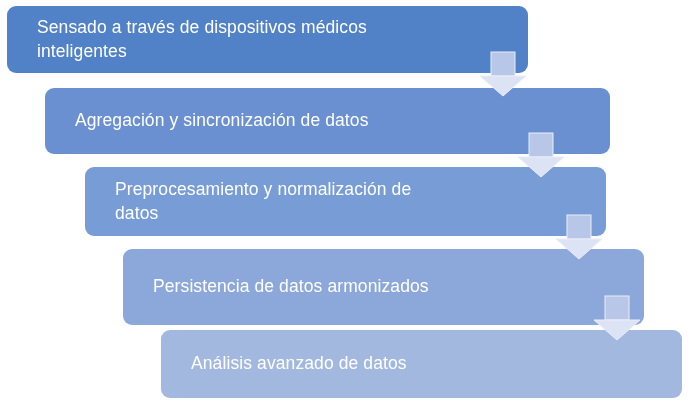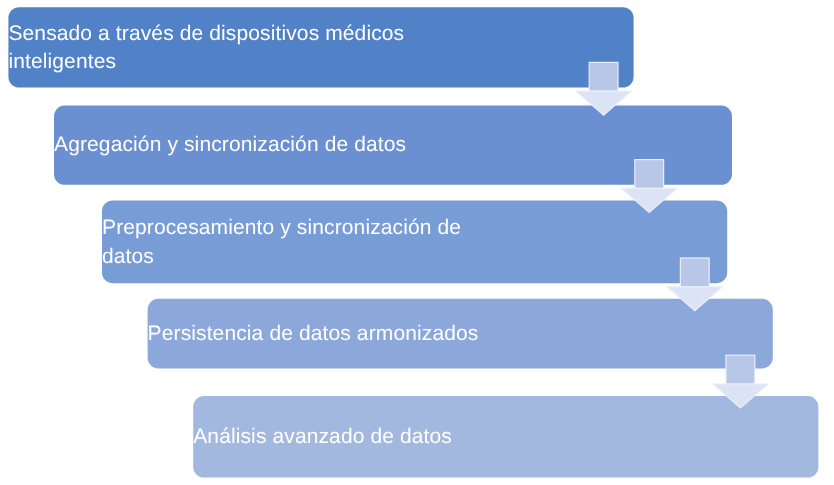--- a/index.html
+++ b/index.html
@@ -24,21 +24,21 @@
     box-sizing: border-box;
     display: flex;
     align-items: center;
     z-index: 1;
   }
   .stage-label {
     color: #ffffff;
     font-size: 17.5px;
     line-height: 1.32;
     letter-spacing: 0.1px;
-    padding-left: 0;
+    padding-left: 30px;
     padding-right: 30px;
     white-space: pre-line;
     font-weight: 400;
   }
   .arrow {
     position: absolute;
     z-index: 3;
     pointer-events: none;
   }
   .arrow svg {
@@ -51,24 +51,24 @@
 
 <div id="canvas">
     <div class="stage" style="left: 7px; top: 6px; width: 521px; height: 67px; background: rgb(81, 130, 200);">
       <span class="stage-label">Sensado a través de dispositivos médicos
 inteligentes</span>
     </div>
     <div class="stage" style="left: 45px; top: 88px; width: 565px; height: 66px; background: rgb(106, 144, 210);">
       <span class="stage-label">Agregación y sincronización de datos</span>
     </div>
     <div class="stage" style="left: 85px; top: 167px; width: 521px; height: 69px; background: rgb(120, 156, 214);">
-      <span class="stage-label">Preprocesamiento y sincronización de
+      <span class="stage-label">Preprocesamiento y normalización de
 datos</span>
     </div>
-    <div class="stage" style="left: 123px; top: 249px; width: 521px; height: 58px; background: rgb(140, 168, 219);">
+    <div class="stage" style="left: 123px; top: 249px; width: 521px; height: 76px; background: rgb(140, 168, 219);">
       <span class="stage-label">Persistencia de datos armonizados</span>
     </div>
     <div class="stage" style="left: 161px; top: 330px; width: 521px; height: 68px; background: rgb(163, 184, 223);">
       <span class="stage-label">Análisis avanzado de datos</span>
     </div>
     <div class="arrow" style="left: 480px; top: 52px; width: 46px; height: 44px;">
       <svg width="46" height="44" viewBox="0 0 46 44">
         <rect x="11" y="0" width="24" height="24" fill="#B8C7E7" stroke="#E8EDF8" stroke-width="1"></rect>
         <path d="M0 24 L46 24 L23 44 Z" fill="#DCE3F4" stroke="#E8EDF8" stroke-width="1"></path>
       </svg>

